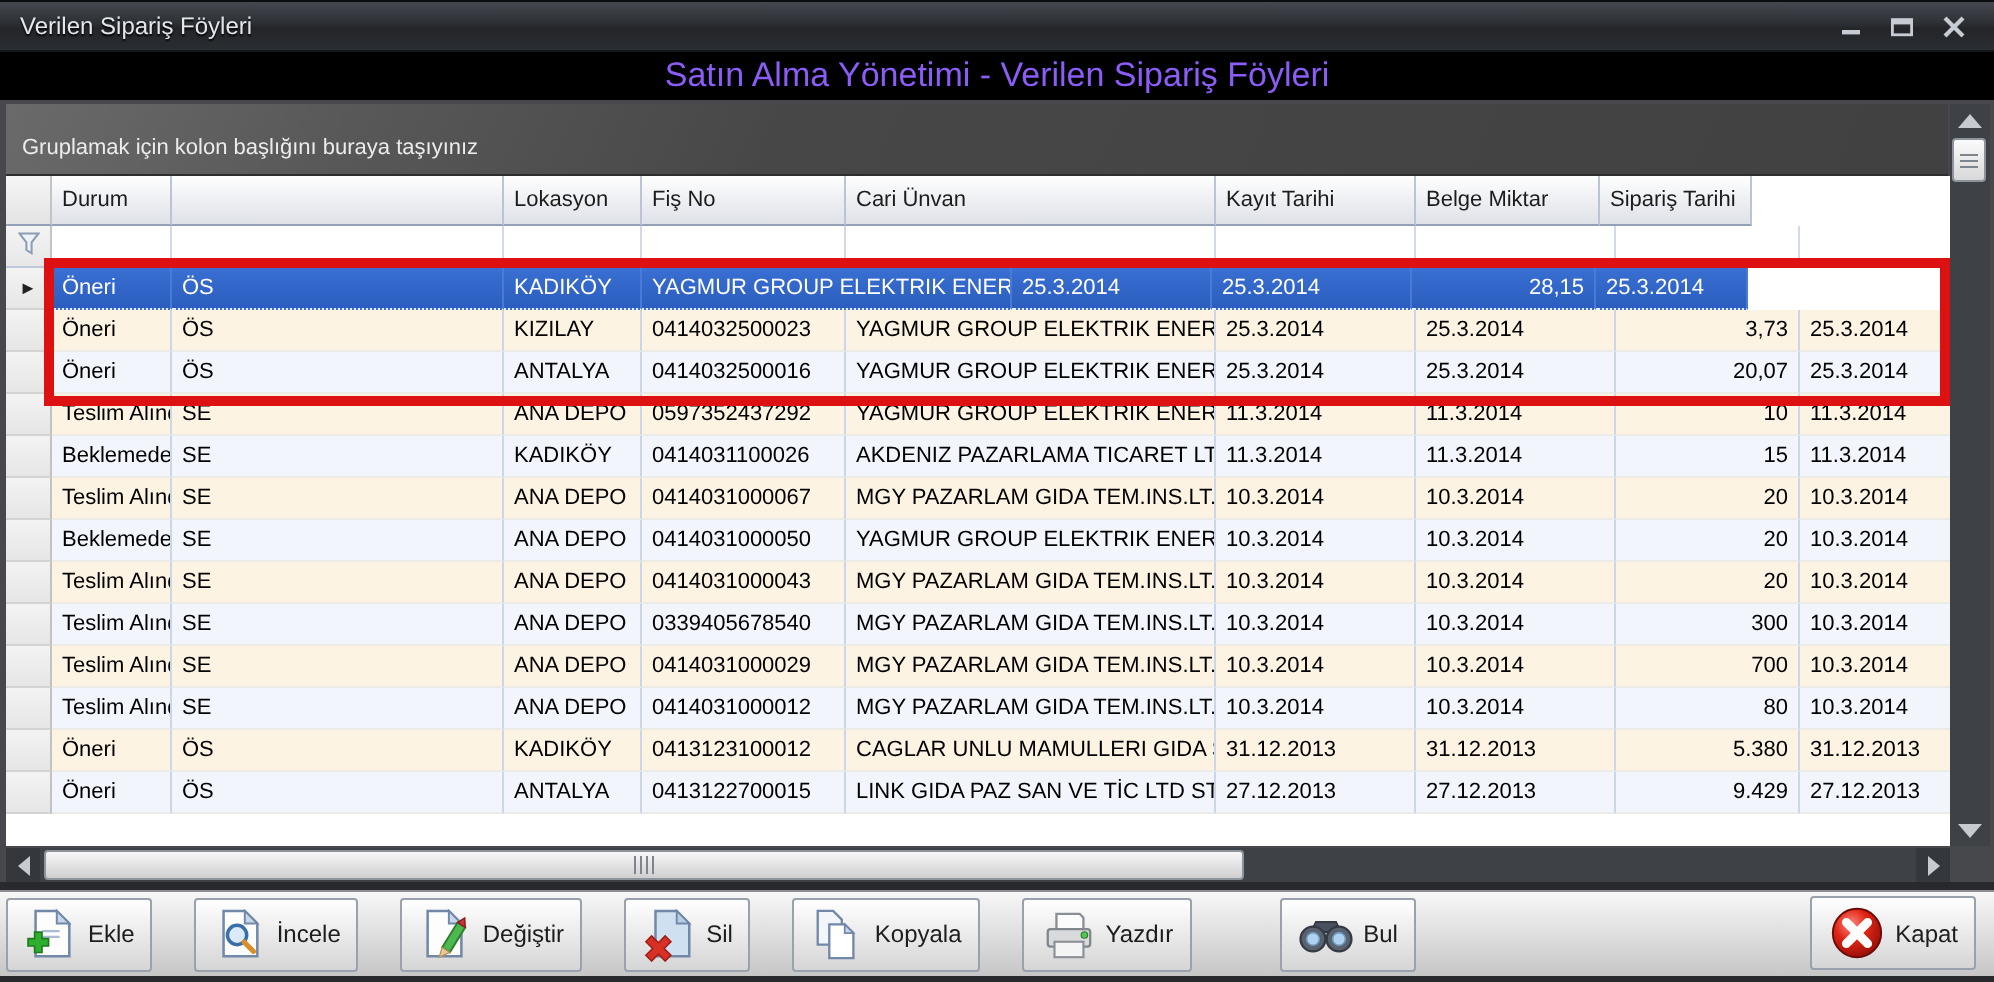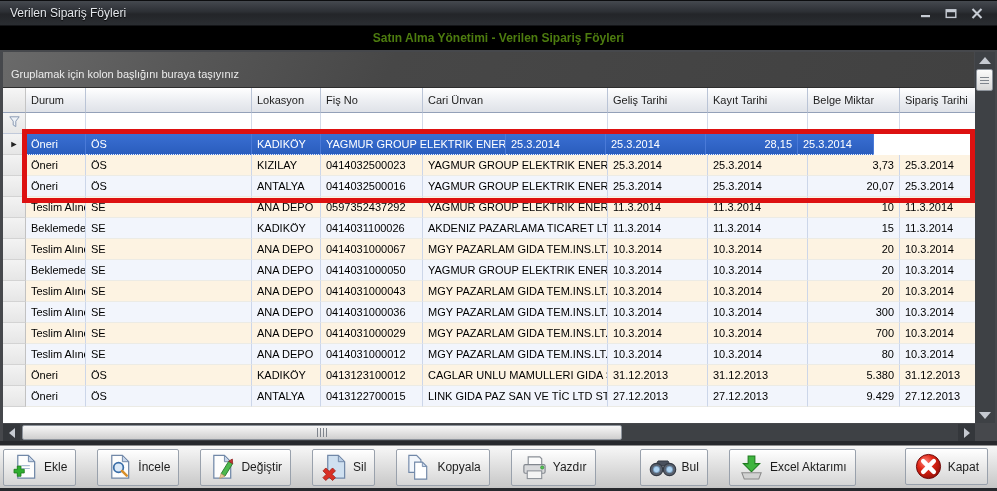--- a/index.html
+++ b/index.html
@@ -11,21 +11,21 @@
     background:linear-gradient(#45494f 0%, #2c2f34 45%, #232529 55%, #2a2d31 100%);
     border-top:1px solid #0c0d0f; border-bottom:1px solid #141518;
     display:flex; align-items:center; padding:0 10px; }
   .titlebar .title { color:#e3e6ea; font-size:12px; text-shadow:0 1px 1px #000; }
   .win-controls { margin-left:auto; display:flex; gap:14px; align-items:center; padding-right:4px; }
   .win-controls svg { display:block; }
 
   
   .appheader { position:absolute; left:0; top:26px; width:100%; height:24px; background:#000;
     display:flex; align-items:center; justify-content:center; }
-  .appheader .htitle { color:#4d7c0f; font-size:12px; font-weight:bold; }
+  .appheader .htitle { color:#8b5cf6; font-size:17px; font-weight:normal; }
 
   
   .content-bg { position:absolute; left:0; top:50px; width:100%; height:395px; background:#46484c; }
 
   
   .group-panel { position:absolute; left:3px; top:52px; width:971px; height:36px;
     background:linear-gradient(115deg, #6a6a6a 0%, #585858 18%, #474747 40%, #414141 100%);
     border-bottom:1px solid #2e2e2e; display:flex; align-items:center; }
   .group-panel .hint { color:#ececec; font-size:11px; padding-left:8px; padding-top:8px; }
 
@@ -141,21 +141,20 @@
   </div>
 
   <div class="grid">
     <div class="grid-head">
       <div class="cell c-ind"></div>
       <div class="cell c-durum">Durum</div>
       <div class="cell c-tip"></div>
       <div class="cell c-lok">Lokasyon</div>
       <div class="cell c-fis">Fiş No</div>
       <div class="cell c-cari">Cari Ünvan</div>
-      <div class="cell c-gelis">Geliş Tarihi</div>
       <div class="cell c-kayit">Kayıt Tarihi</div>
       <div class="cell c-belge" style="justify-content:flex-start;">Belge Miktar</div>
       <div class="cell c-sip">Sipariş Tarihi</div>
     </div>
 
     <div class="filter-row">
       <div class="cell c-ind">
         <span>
           <svg width="11" height="12" viewBox="0 0 11 12">
               <path d="M0.8 0.8 H10.2 L6.8 5.2 V10.6 L4.2 9 V5.2 Z" fill="#eef2f7" stroke="#8c9cb4" stroke-width="1"></path>
@@ -293,21 +292,21 @@
     <div class="cell c-sip">10.3.2014</div>
   </div>
 
   <div class="row">
     <div class="cell c-ind">
             <span></span>
           </div>
     <div class="cell c-durum">Teslim Alındı</div>
     <div class="cell c-tip">SE</div>
     <div class="cell c-lok">ANA DEPO</div>
-    <div class="cell c-fis">0414031000036</div>
+    <div class="cell c-fis">0339405678540</div>
     <div class="cell c-cari">MGY PAZARLAM GIDA TEM.INS.LT...</div>
     <div class="cell c-gelis">10.3.2014</div>
     <div class="cell c-kayit">10.3.2014</div>
     <div class="cell c-belge">300</div>
     <div class="cell c-sip">10.3.2014</div>
   </div>
 
   <div class="row">
     <div class="cell c-ind">
             <span></span>
@@ -484,29 +483,20 @@
           <path d="M9 6 h10 l2.5 5 h-15 Z" fill="#4a515e" stroke="#353b45" stroke-width="1"></path>
           <circle cx="7.5" cy="14.5" r="6.2" fill="#5a6270" stroke="#353b45" stroke-width="1.2"></circle>
           <circle cx="20.5" cy="14.5" r="6.2" fill="#5a6270" stroke="#353b45" stroke-width="1.2"></circle>
           <circle cx="7.5" cy="14.5" r="3.2" fill="#aed3f2" stroke="#6f96b8" stroke-width="0.8"></circle>
           <circle cx="20.5" cy="14.5" r="3.2" fill="#aed3f2" stroke="#6f96b8" stroke-width="0.8"></circle>
         </svg>
       </span>
       <span>Bul</span>
     </div>
 
-    <div class="tb-btn">
-      <span>
-        <svg width="27" height="27" viewBox="0 0 28 28">
-          <path d="M10.5 2 h7 v8 h5 l-8.5 8.5 L5.5 10 h5 Z" fill="#3fb53f" stroke="#1f7a1f" stroke-width="1.1"></path>
-          <path d="M4 19.5 h20 l-2.5 6.5 h-15 Z" fill="#d2d2d2" stroke="#8a8a8a" stroke-width="1.1"></path>
-        </svg>
-      </span>
-      <span>Excel Aktarımı</span>
-    </div>
   </div>
 
   <div class="tb-btn tb-close">
     <span>
       <svg width="29" height="29" viewBox="0 0 30 30">
         <defs>
           <radialGradient id="rg" cx="38%" cy="32%" r="75%">
             <stop offset="0%" stop-color="#ff8a7e"></stop>
             <stop offset="45%" stop-color="#e02515"></stop>
             <stop offset="100%" stop-color="#8f0d06"></stop>

